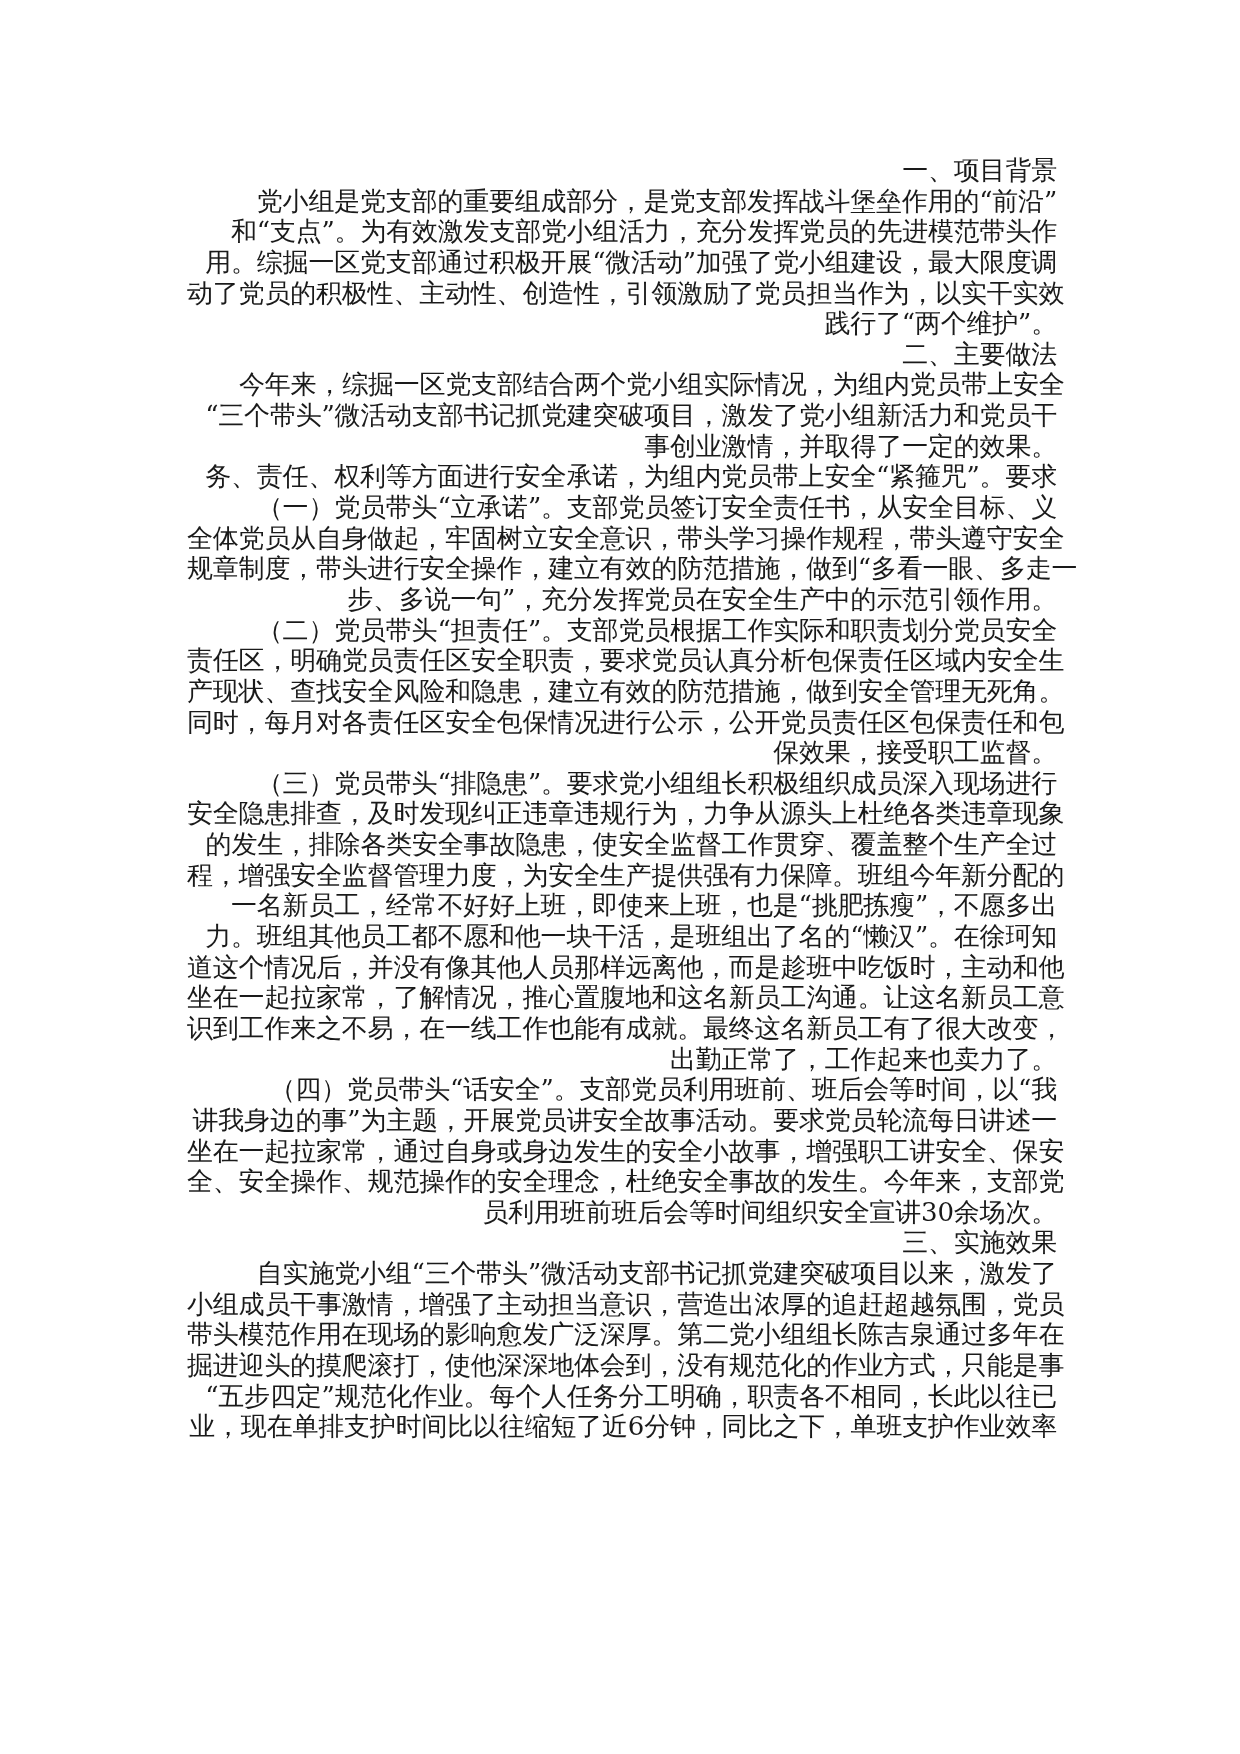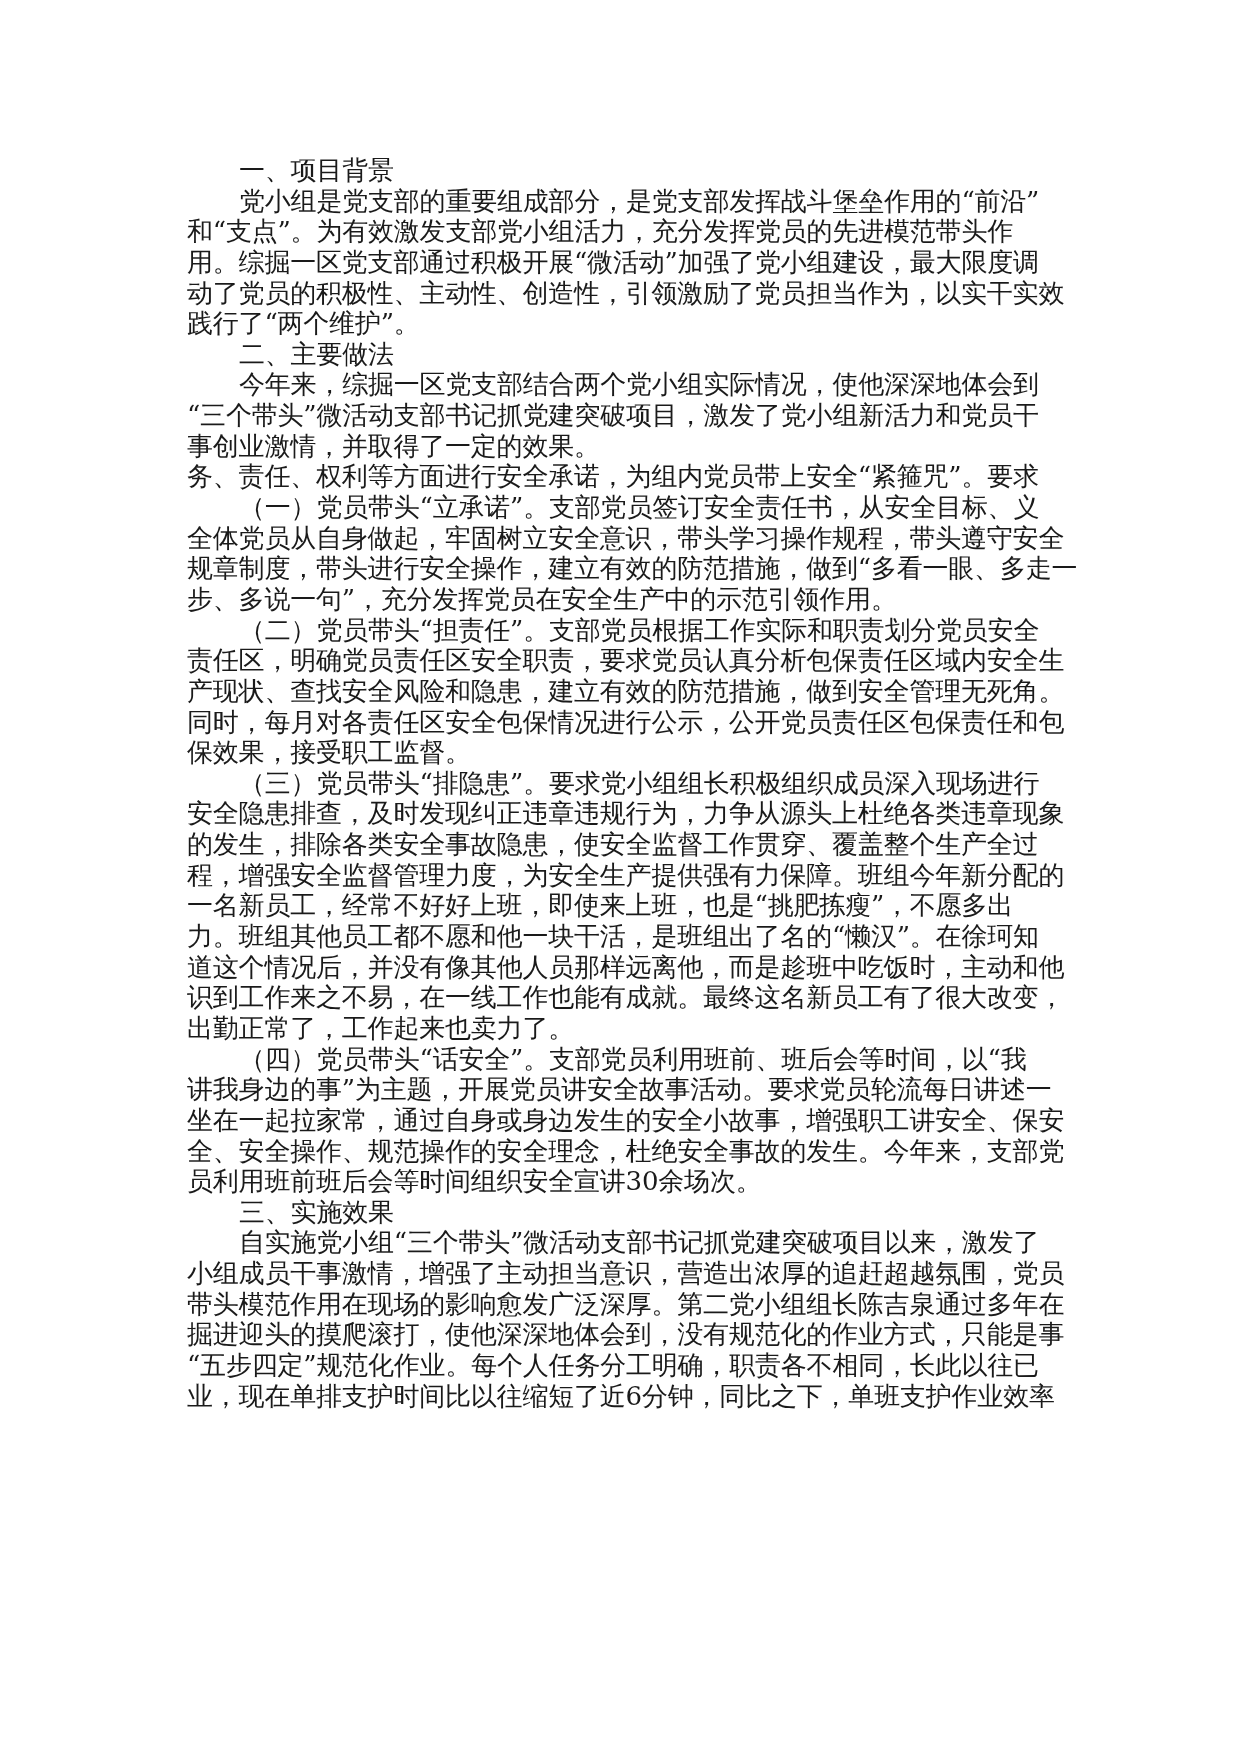--- a/index.html
+++ b/index.html
@@ -6,41 +6,42 @@
   body { width: 1240px; height: 1754px; position: relative; overflow: hidden; }
   .page {
     position: absolute;
     left: 187px;
     top: 155px;
     width: 870px;
     font-family: "DejaVu Serif", "Liberation Serif", serif;
     font-size: 26px;
     line-height: 30.65px;
     color: #1a1a1a;
+    text-align: right;
   }
   .line { white-space: nowrap; display: block; height: 30.65px; letter-spacing: -0.2px; }
   .indent { padding-left: 52px; }
 </style>
 </head>
 <body>
 
 <div class="page">
 
   <span class="line indent">一、项目背景</span>
   <div>
     <span class="line indent">党小组是党支部的重要组成部分，是党支部发挥战斗堡垒作用的“前沿”</span>
     <span class="line">和“支点”。为有效激发支部党小组活力，充分发挥党员的先进模范带头作</span>
     <span class="line">用。综掘一区党支部通过积极开展“微活动”加强了党小组建设，最大限度调</span>
     <span class="line">动了党员的积极性、主动性、创造性，引领激励了党员担当作为，以实干实效</span>
     <span class="line">践行了“两个维护”。</span>
   </div>
 
   <span class="line indent">二、主要做法</span>
   <div>
-    <span class="line indent">今年来，综掘一区党支部结合两个党小组实际情况，使他深深地体会到</span>
+    <span class="line indent">今年来，综掘一区党支部结合两个党小组实际情况，为组内党员带上安全</span>
     <span class="line">“三个带头”微活动支部书记抓党建突破项目，激发了党小组新活力和党员干</span>
     <span class="line">事创业激情，并取得了一定的效果。</span>
   </div>
   <div>
     <span class="line">务、责任、权利等方面进行安全承诺，为组内党员带上安全“紧箍咒”。要求</span>
     <span class="line indent">（一）党员带头“立承诺”。支部党员签订安全责任书，从安全目标、义</span>
     <span class="line">全体党员从自身做起，牢固树立安全意识，带头学习操作规程，带头遵守安全</span>
     <span class="line">规章制度，带头进行安全操作，建立有效的防范措施，做到“多看一眼、多走一</span>
     <span class="line">步、多说一句”，充分发挥党员在安全生产中的示范引领作用。</span>
   </div>
@@ -52,20 +53,21 @@
     <span class="line">保效果，接受职工监督。</span>
   </div>
   <div>
     <span class="line indent">（三）党员带头“排隐患”。要求党小组组长积极组织成员深入现场进行</span>
     <span class="line">安全隐患排查，及时发现纠正违章违规行为，力争从源头上杜绝各类违章现象</span>
     <span class="line">的发生，排除各类安全事故隐患，使安全监督工作贯穿、覆盖整个生产全过</span>
     <span class="line">程，增强安全监督管理力度，为安全生产提供强有力保障。班组今年新分配的</span>
     <span class="line">一名新员工，经常不好好上班，即使来上班，也是“挑肥拣瘦”，不愿多出</span>
     <span class="line">力。班组其他员工都不愿和他一块干活，是班组出了名的“懒汉”。在徐珂知</span>
     <span class="line">道这个情况后，并没有像其他人员那样远离他，而是趁班中吃饭时，主动和他</span>
+    <span class="line">坐在一起拉家常，了解情况，推心置腹地和这名新员工沟通。让这名新员工意</span>
     <span class="line">识到工作来之不易，在一线工作也能有成就。最终这名新员工有了很大改变，</span>
     <span class="line">出勤正常了，工作起来也卖力了。</span>
   </div>
   <div>
     <span class="line indent">（四）党员带头“话安全”。支部党员利用班前、班后会等时间，以“我</span>
     <span class="line">讲我身边的事”为主题，开展党员讲安全故事活动。要求党员轮流每日讲述一</span>
     <span class="line">坐在一起拉家常，通过自身或身边发生的安全小故事，增强职工讲安全、保安</span>
     <span class="line">全、安全操作、规范操作的安全理念，杜绝安全事故的发生。今年来，支部党</span>
     <span class="line">员利用班前班后会等时间组织安全宣讲30余场次。</span>
   </div>

